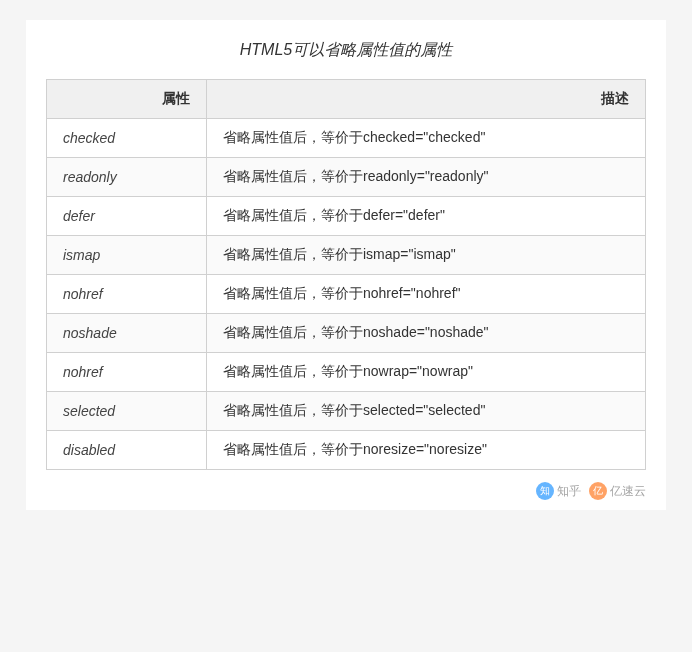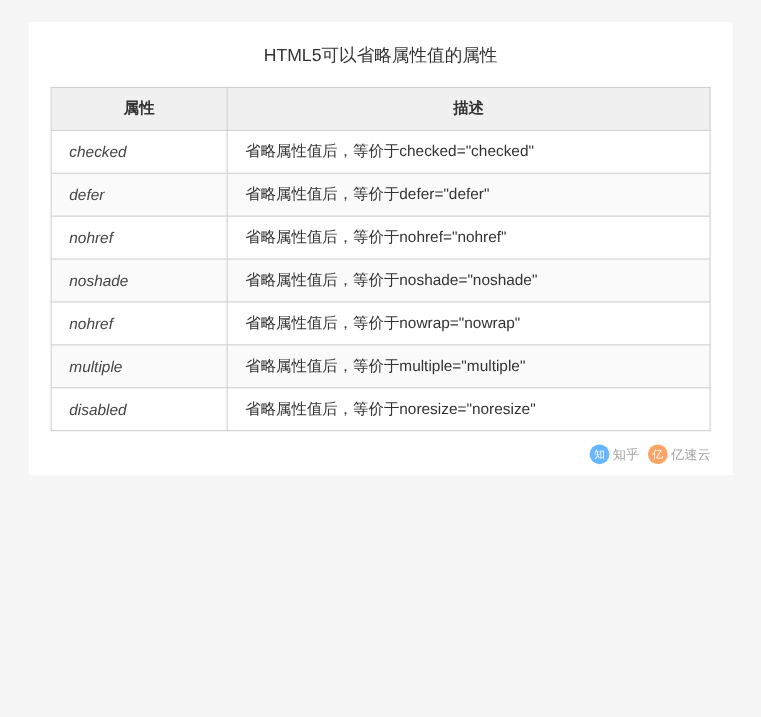--- a/index.html
+++ b/index.html
@@ -26,36 +26,37 @@
       position: relative;
     }
 
     .page-title {
       text-align: center;
       font-size: 16px;
       font-weight: normal;
       color: #333333;
       margin-bottom: 14px;
       padding: 4px 0;
+      font-style: italic;
     }
 
     table {
       width: 100%;
       border-collapse: collapse;
       font-size: 14px;
     }
 
     thead tr {
       background-color: #f0f0f0;
     }
 
     thead th {
       border: 1px solid #d0d0d0;
       padding: 10px 16px;
-      text-align: center;
+      text-align: right;
       font-weight: bold;
       color: #333;
     }
 
     tbody tr {
       background-color: #ffffff;
     }
 
     tbody tr:nth-child(even) {
       background-color: #fafafa;
@@ -124,38 +125,46 @@
         <th>属性</th>
         <th>描述</th>
       </tr>
     </thead>
     <tbody id="table-body">
     <tr>
           <td>checked</td>
           <td>省略属性值后，等价于checked="checked"</td>
         </tr>
         <tr>
+          <td>readonly</td>
+          <td>省略属性值后，等价于readonly="readonly"</td>
+        </tr>
+        <tr>
           <td>defer</td>
           <td>省略属性值后，等价于defer="defer"</td>
+        </tr>
+        <tr>
+          <td>ismap</td>
+          <td>省略属性值后，等价于ismap="ismap"</td>
         </tr>
         <tr>
           <td>nohref</td>
           <td>省略属性值后，等价于nohref="nohref"</td>
         </tr>
         <tr>
           <td>noshade</td>
           <td>省略属性值后，等价于noshade="noshade"</td>
         </tr>
         <tr>
           <td>nohref</td>
           <td>省略属性值后，等价于nowrap="nowrap"</td>
         </tr>
         <tr>
-          <td>multiple</td>
-          <td>省略属性值后，等价于multiple="multiple"</td>
+          <td>selected</td>
+          <td>省略属性值后，等价于selected="selected"</td>
         </tr>
         <tr>
           <td>disabled</td>
           <td>省略属性值后，等价于noresize="noresize"</td>
         </tr>
       </tbody>
   </table>
 
   <div class="watermark">
     <div class="watermark-item">

